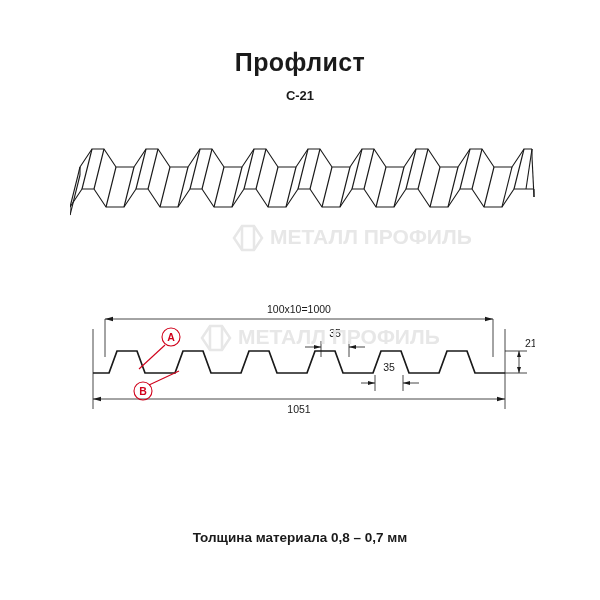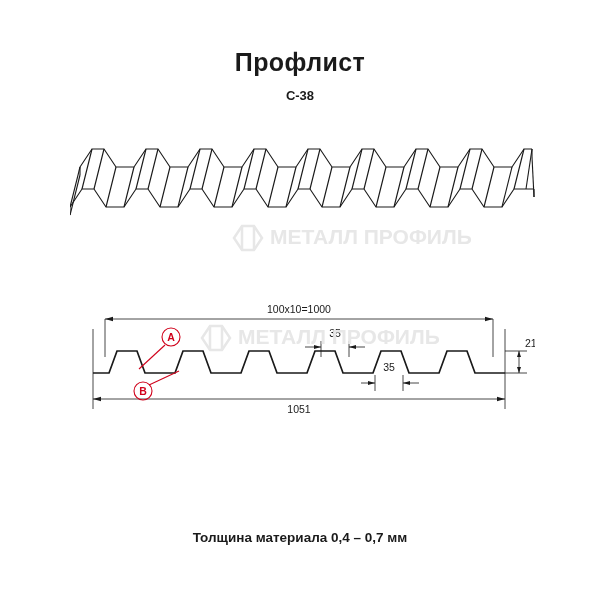--- a/index.html
+++ b/index.html
@@ -87,21 +87,21 @@
     fill: #d0021b;
   }
   .red { stroke: #d0021b; fill: none; stroke-width: 1.1; }
 </style>
 </head>
 <body>
 
 <div class="page">
 
   <div class="title">Профлист</div>
-  <div class="subtitle">С-38</div>
+  <div class="subtitle">С-21</div>
 
   <div class="fig3d">
     <svg width="470" height="110" viewBox="0 0 470 110">
       <g class="ln med">
 
         <path d="M10,42 L22,24 L34,24 L46,42 L64,42 L76,24 L88,24 L100,42 L118,42 L130,24 L142,24 L154,42
                  L172,42 L184,24 L196,24 L208,42 L226,42 L238,24 L250,24 L262,42 L280,42 L292,24 L304,24 L316,42
                  L334,42 L346,24 L358,24 L370,42 L388,42 L400,24 L412,24 L424,42 L442,42 L454,24 L462,24"></path>
 
         <path d="M0,82 L12,64 L24,64 L36,82 L54,82 L66,64 L78,64 L90,82 L108,82 L120,64 L132,64 L144,82
@@ -237,15 +237,15 @@
   <div class="wm wm2">
     <svg width="250" height="40" viewBox="0 0 250 40">
       <g transform="translate(2,4)">
         <path d="M2,16 L10,4 L22,4 L30,16 L22,28 L10,28 Z" fill="none" stroke="#e7e7e7" stroke-width="2.5"></path>
         <path d="M10,4 L10,28 M22,4 L22,28" stroke="#e7e7e7" stroke-width="2.5" fill="none"></path>
       </g>
       <text x="40" y="26" style="font-family:'Liberation Sans',sans-serif;font-size:21px;font-weight:bold;fill:#e7e7e7;">МЕТАЛЛ ПРОФИЛЬ</text>
     </svg>
   </div>
 
-  <div class="footer">Толщина материала 0,4 – 0,7 мм</div>
+  <div class="footer">Толщина материала 0,8 – 0,7 мм</div>
 
 </div>
 
 </body></html>

